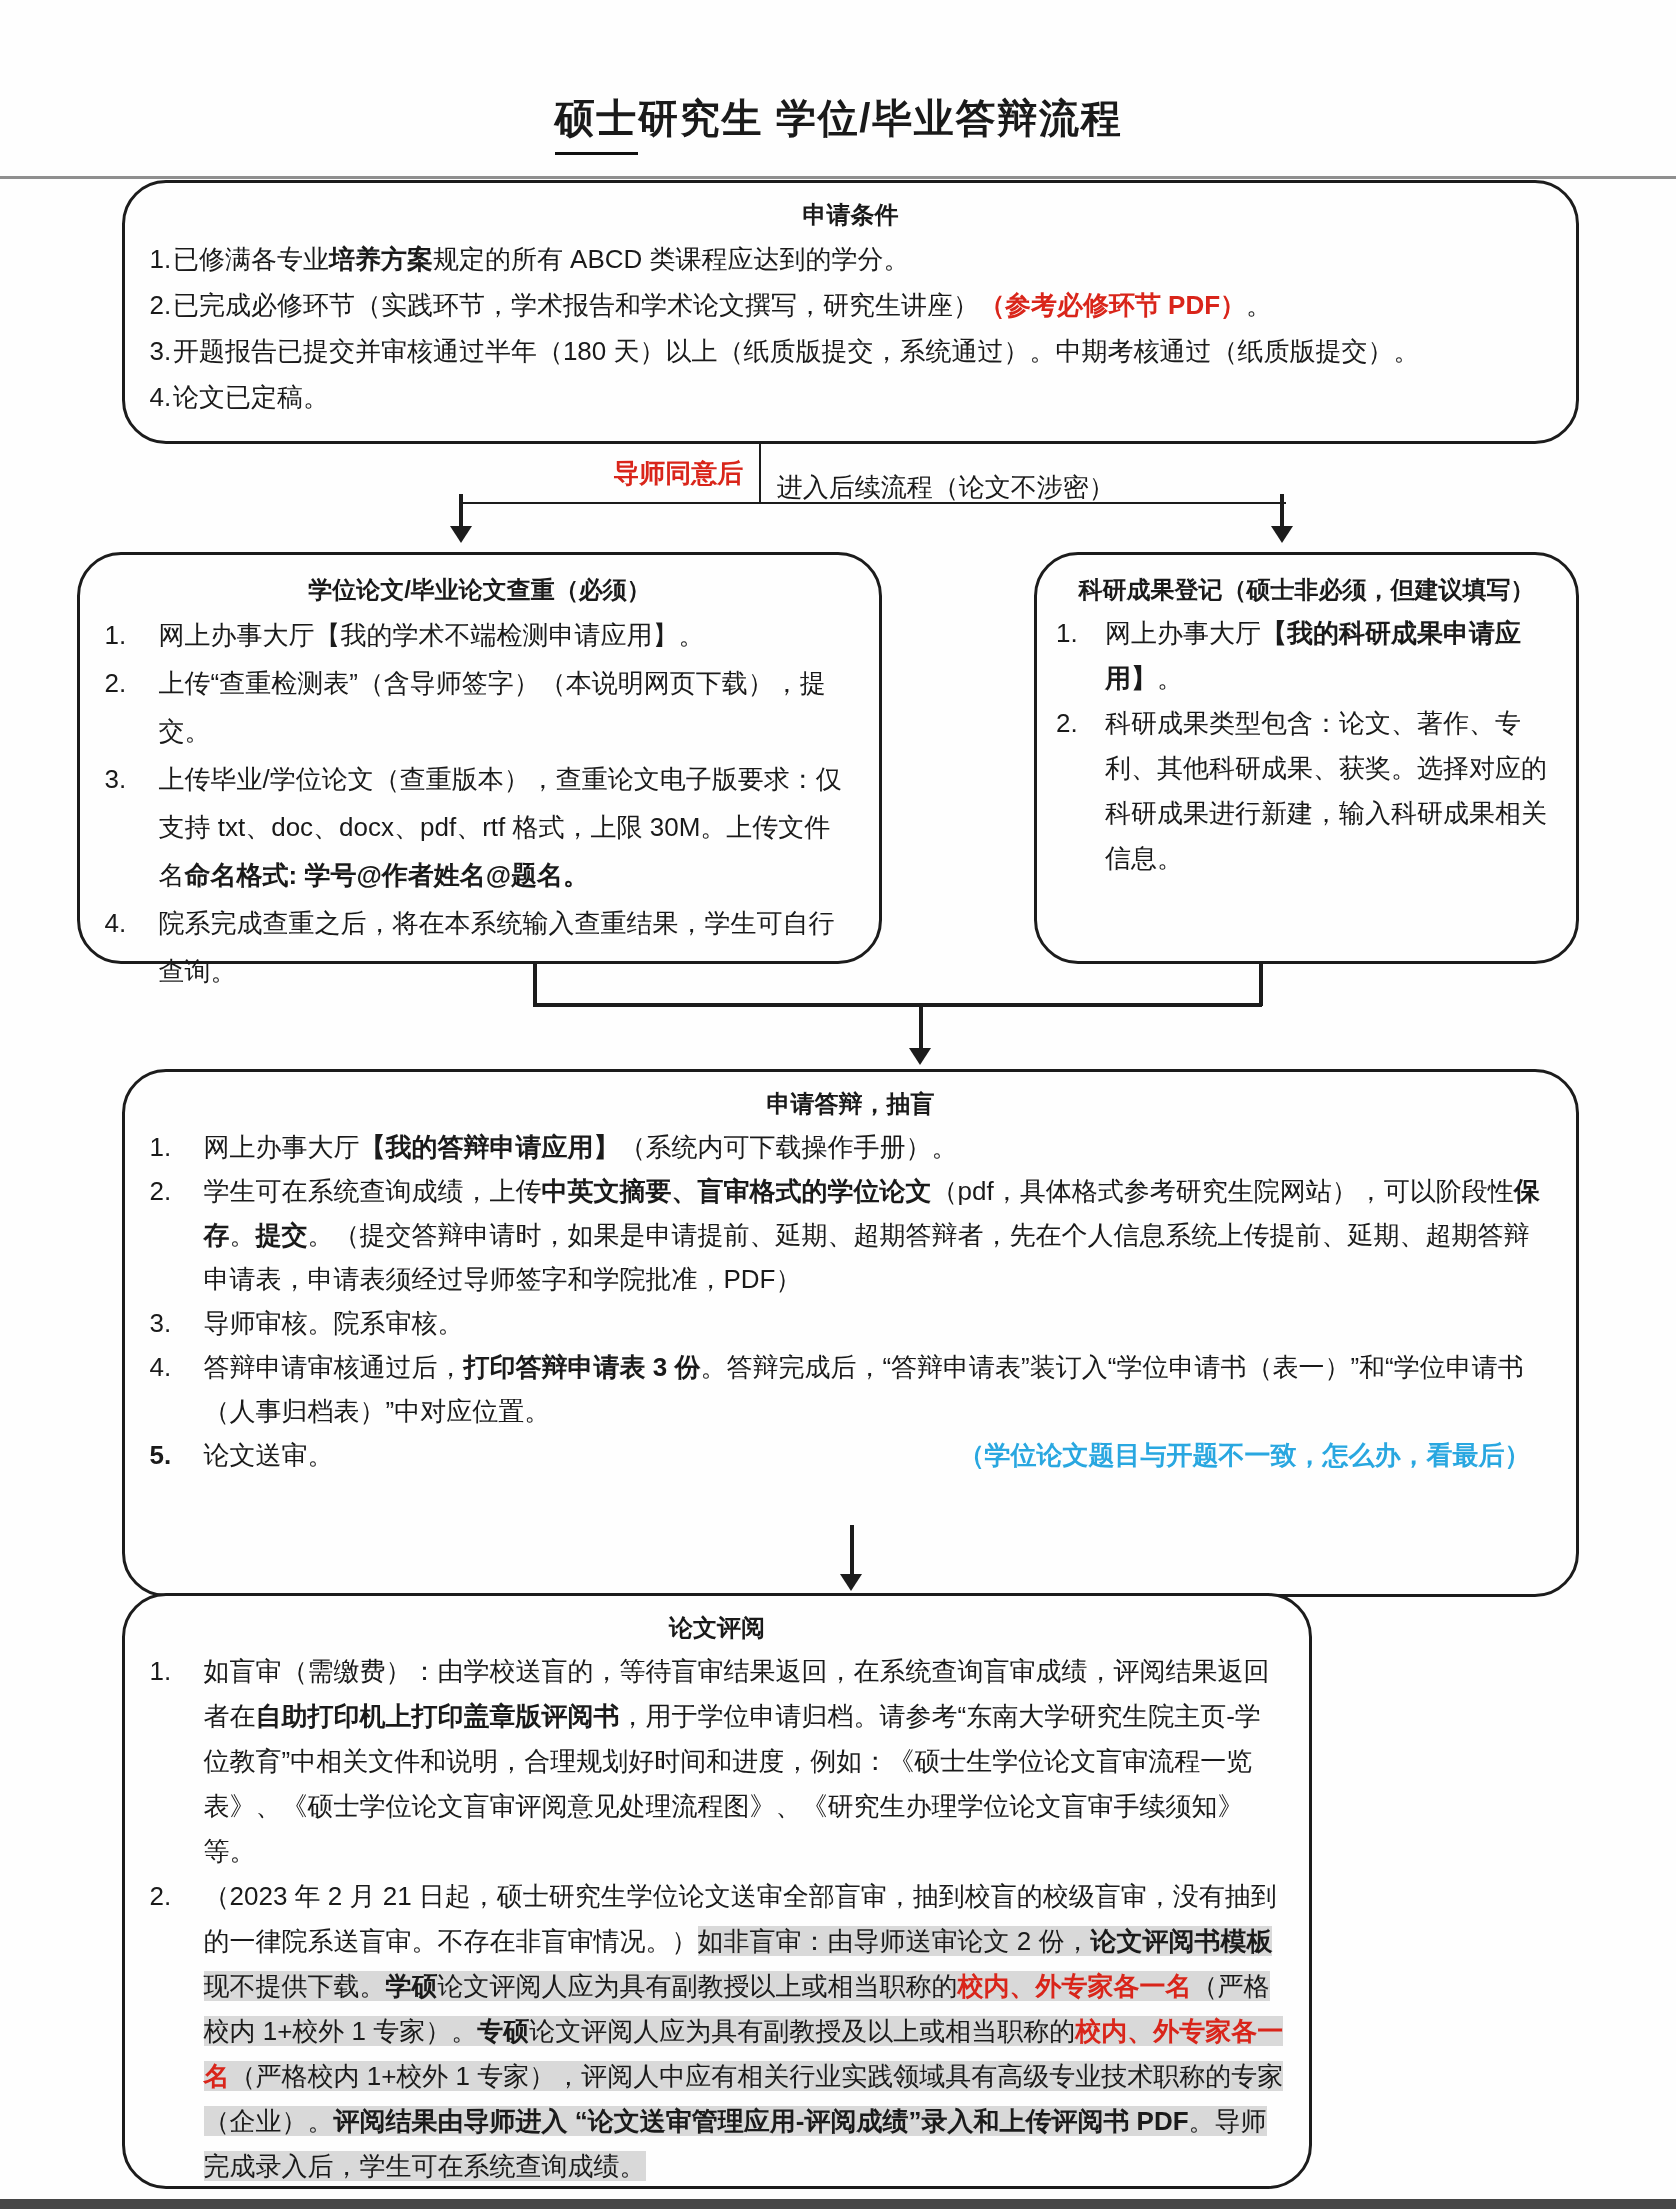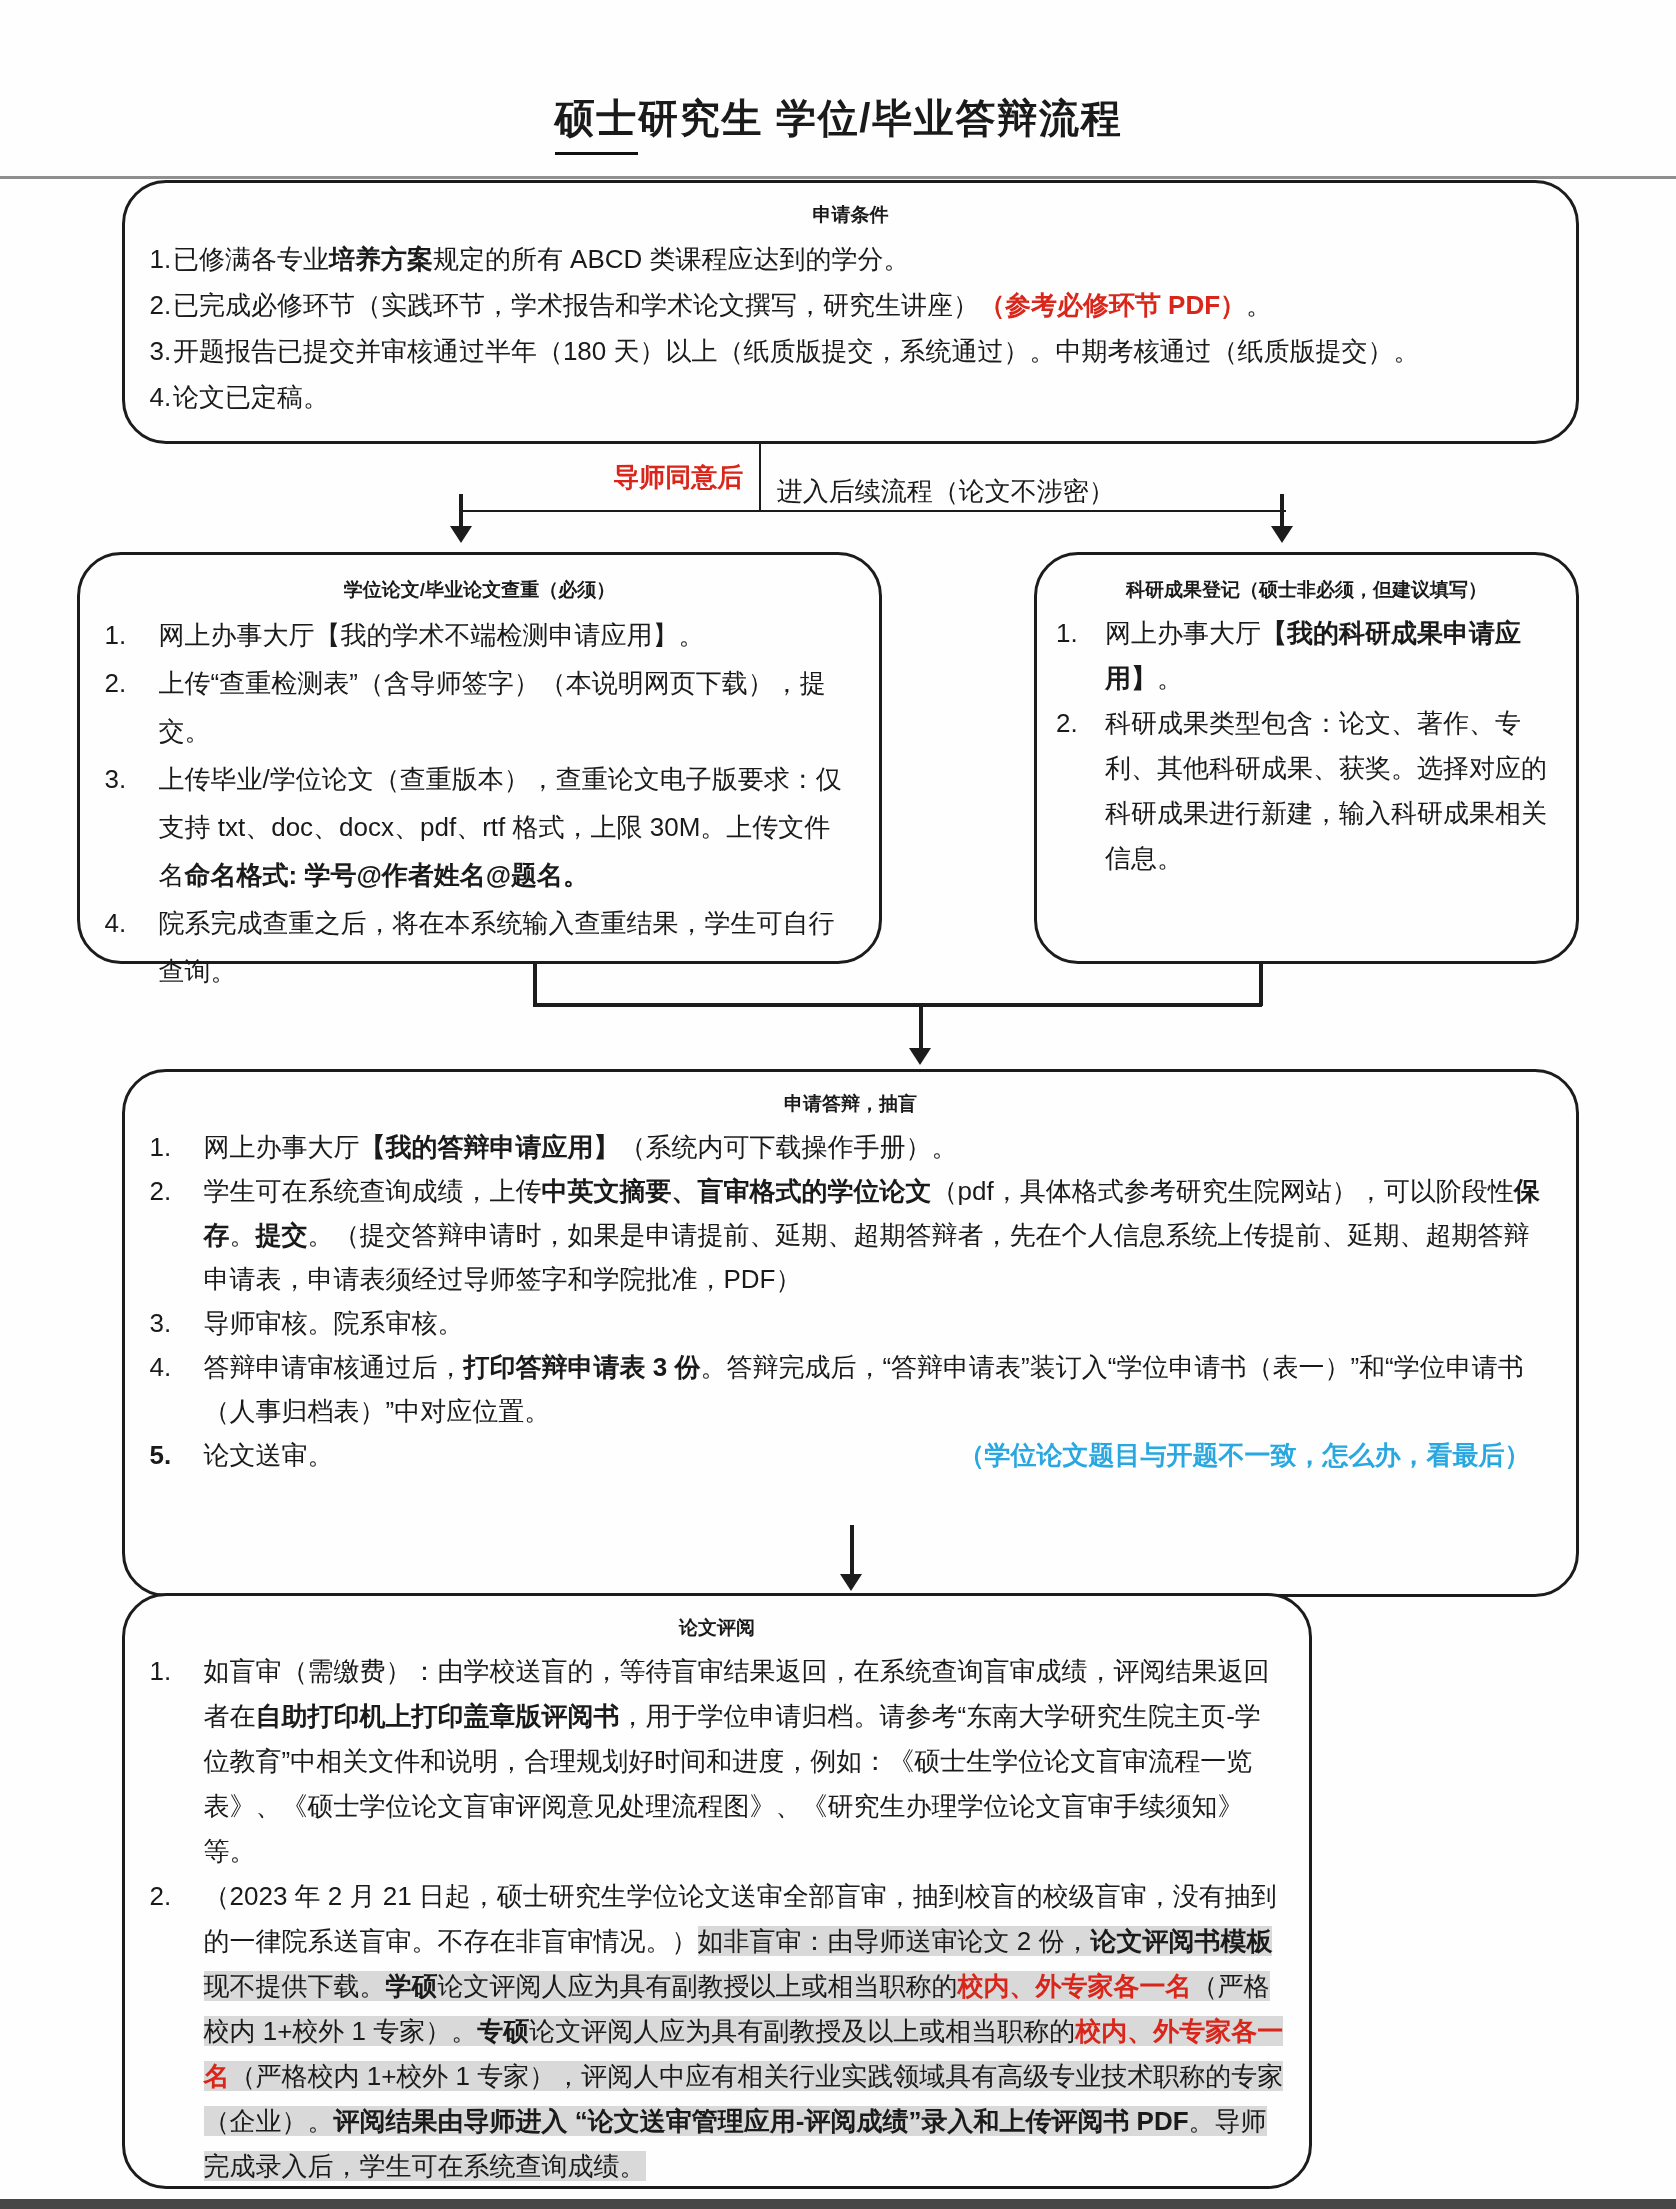--- a/index.html
+++ b/index.html
@@ -17,42 +17,42 @@
   .title{
     position:absolute;left:0;top:91px;width:100%;text-align:center;
     font-size:40px;font-weight:bold;letter-spacing:1.7px;
   }
   .title .u{border-bottom:3.5px solid #111;padding-bottom:12px;}
   .topline{position:absolute;left:0;top:176px;width:1677px;height:2.6px;background:#8f8f8f;}
   .box{
     position:absolute;border:3.5px solid var(--ink);border-radius:44px;
     background:#fefefe;box-sizing:border-box;
   }
-  .box-header{text-align:center;font-weight:bold;font-size:19px;line-height:42px;}
+  .box-header{text-align:center;font-weight:bold;font-size:24px;line-height:42px;}
   .box-header .hdr-normal{font-weight:bold;}
   .li{display:flex;font-size:26px;}
   .li .no{flex:none;width:54px;}
   .li .body{flex:1;}
   .li.tight .no{width:auto;margin-right:1.7px;}
   .nb{font-weight:bold;}
   #box1 .li{line-height:46px;}
   #box-check .li{line-height:48px;}
   #box-achv .li{line-height:45px;}
   #box-achv .li .no{width:49px;}
   #box-defense .li{line-height:44px;}
   #box-review .li{line-height:45px;}
   
   .seg-b{font-weight:bold;}
   .seg-rb{font-weight:bold;color:var(--red);}
   .seg-hl{background:var(--hl);}
   .seg-hlb{background:var(--hl);font-weight:bold;}
   .seg-hlrb{background:var(--hl);font-weight:bold;color:var(--red);}
   
   #cond-row{
-    position:absolute;left:461px;top:442px;width:825px;height:70px;
+    position:absolute;left:461px;top:442px;width:825px;height:62px;
     border-top:2.6px solid var(--ink);border-bottom:2.6px solid var(--ink);
     display:flex;box-sizing:border-box;background:#fefefe;font-size:26px;
   }
   #cond-row .cell-red{
     width:300px;flex:none;border-right:2.6px solid var(--ink);
     display:flex;align-items:center;justify-content:flex-end;
     padding-right:15.7px;color:var(--red);font-weight:bold;box-sizing:border-box;
   }
   #cond-row .cell-right{flex:1;display:flex;align-items:center;padding-left:15.7px;margin-top:28px;}
   .vline{position:absolute;width:3.5px;background:var(--ink);}

